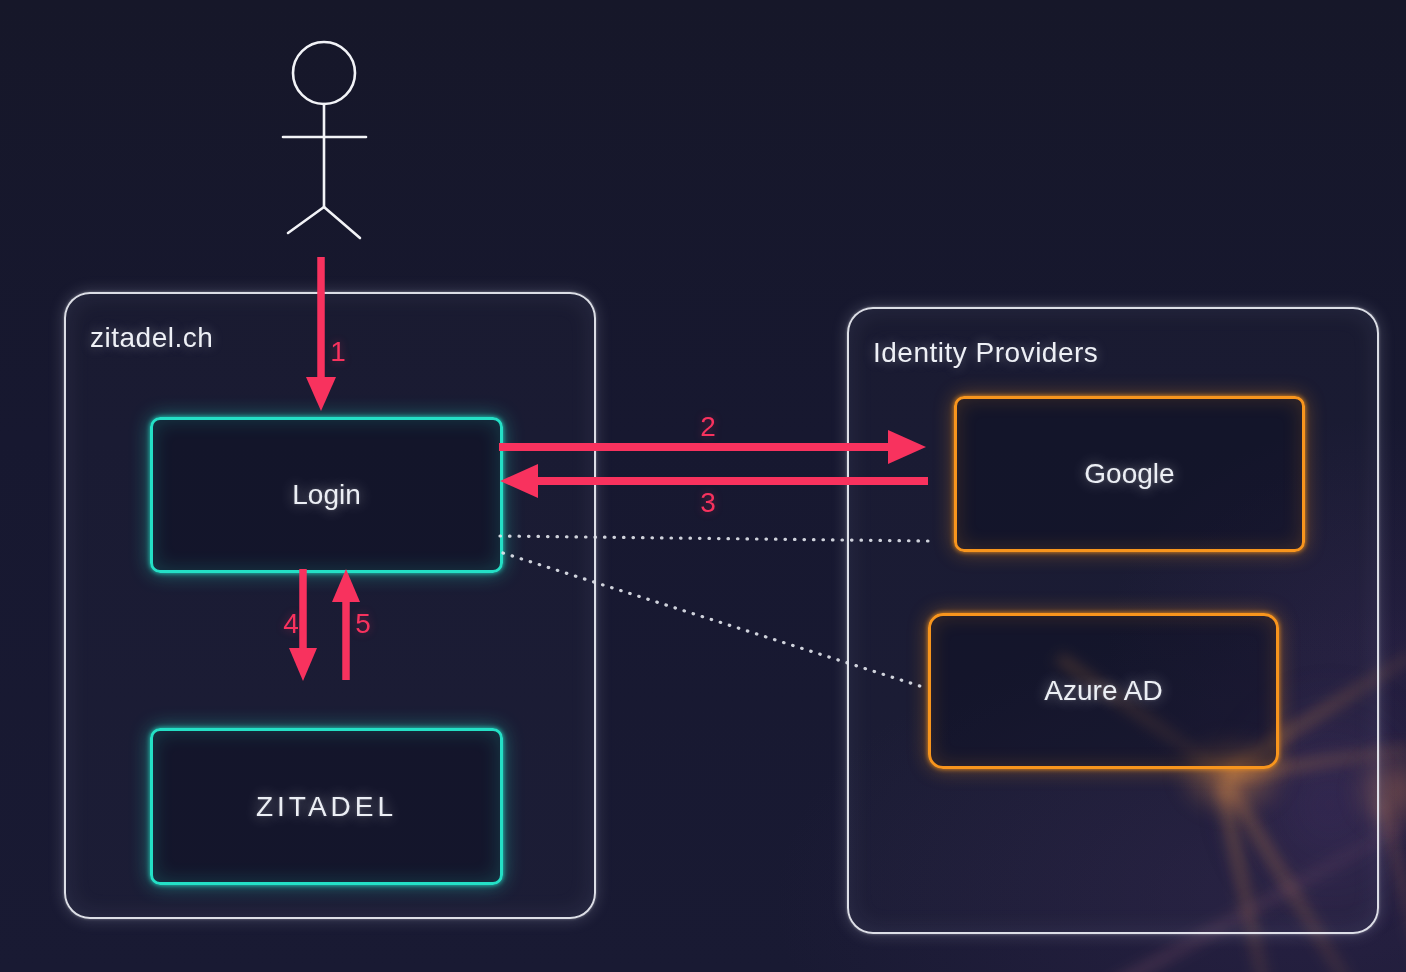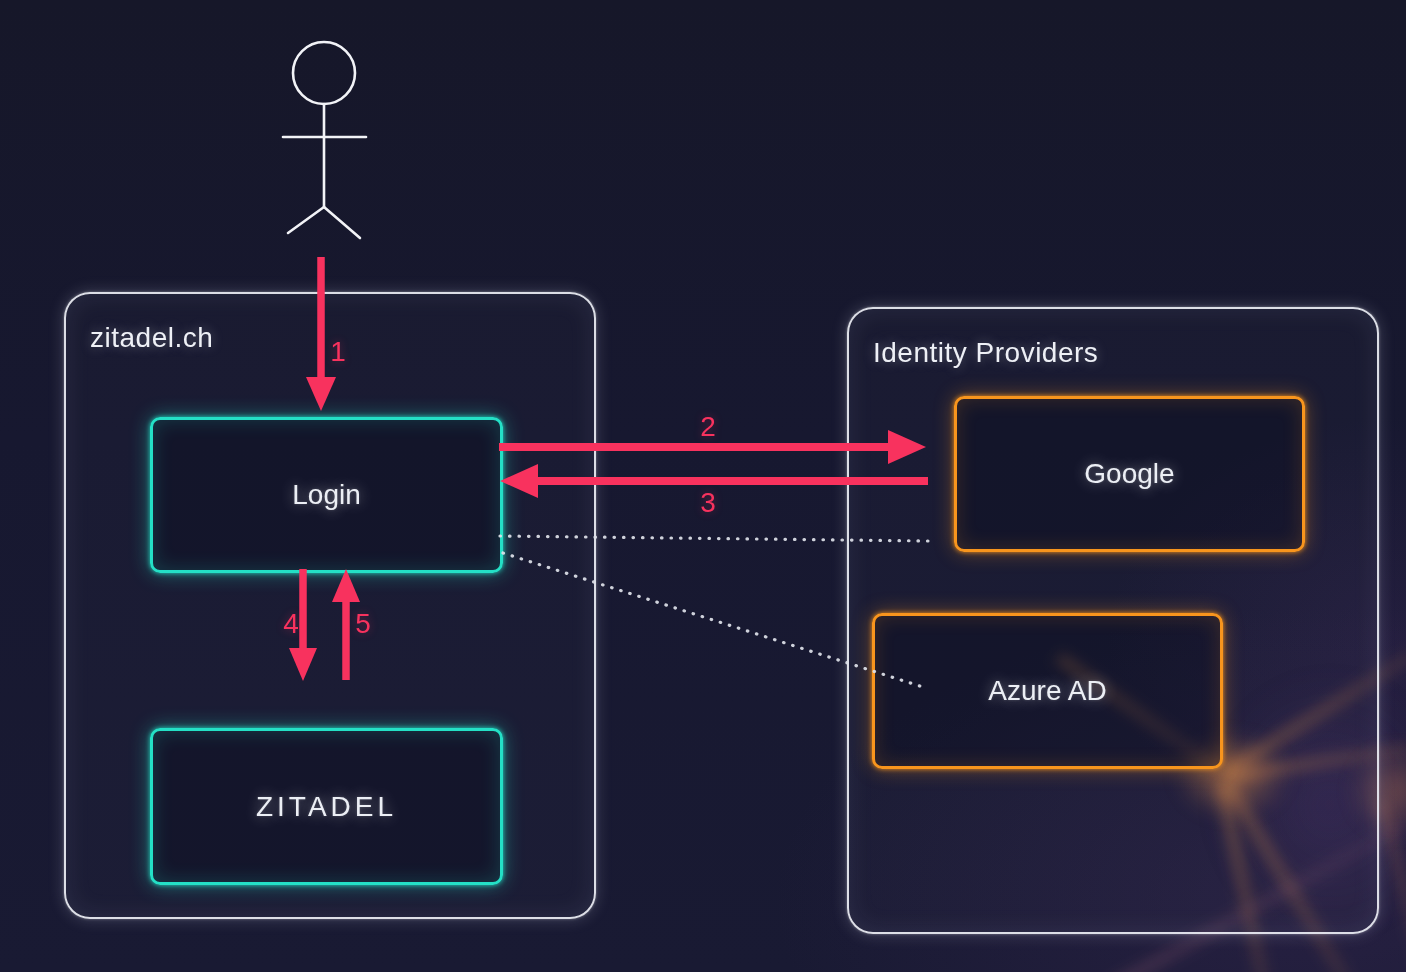--- a/index.html
+++ b/index.html
@@ -84,21 +84,21 @@
   .node-orange {
     border: 3px solid #f8951d;
     box-shadow:
       0 0 5px rgba(248,149,29,0.9),
       0 0 20px rgba(248,149,29,0.40),
       inset 0 0 20px rgba(248,149,29,0.18);
   }
   .node-login   { left: 150px; top: 417px; width: 347px; height: 150px; }
   .node-zitadel { left: 150px; top: 684px; width: 347px; height: 151px; letter-spacing: 4px; margin-top: 44px; }
   .node-google  { left: 928px; top: 396px; width: 345px; height: 150px; margin-left: 26px; }
-  .node-azure   { left: 872px; top: 613px; width: 345px; height: 150px; }
+  .node-azure   { left: 928px; top: 613px; width: 345px; height: 150px; border-radius: 15px; }
 
   
   .overlay {
     position: absolute; inset: 0;
     pointer-events: none;
   }
 
   
   .step-label {
     position: absolute;

